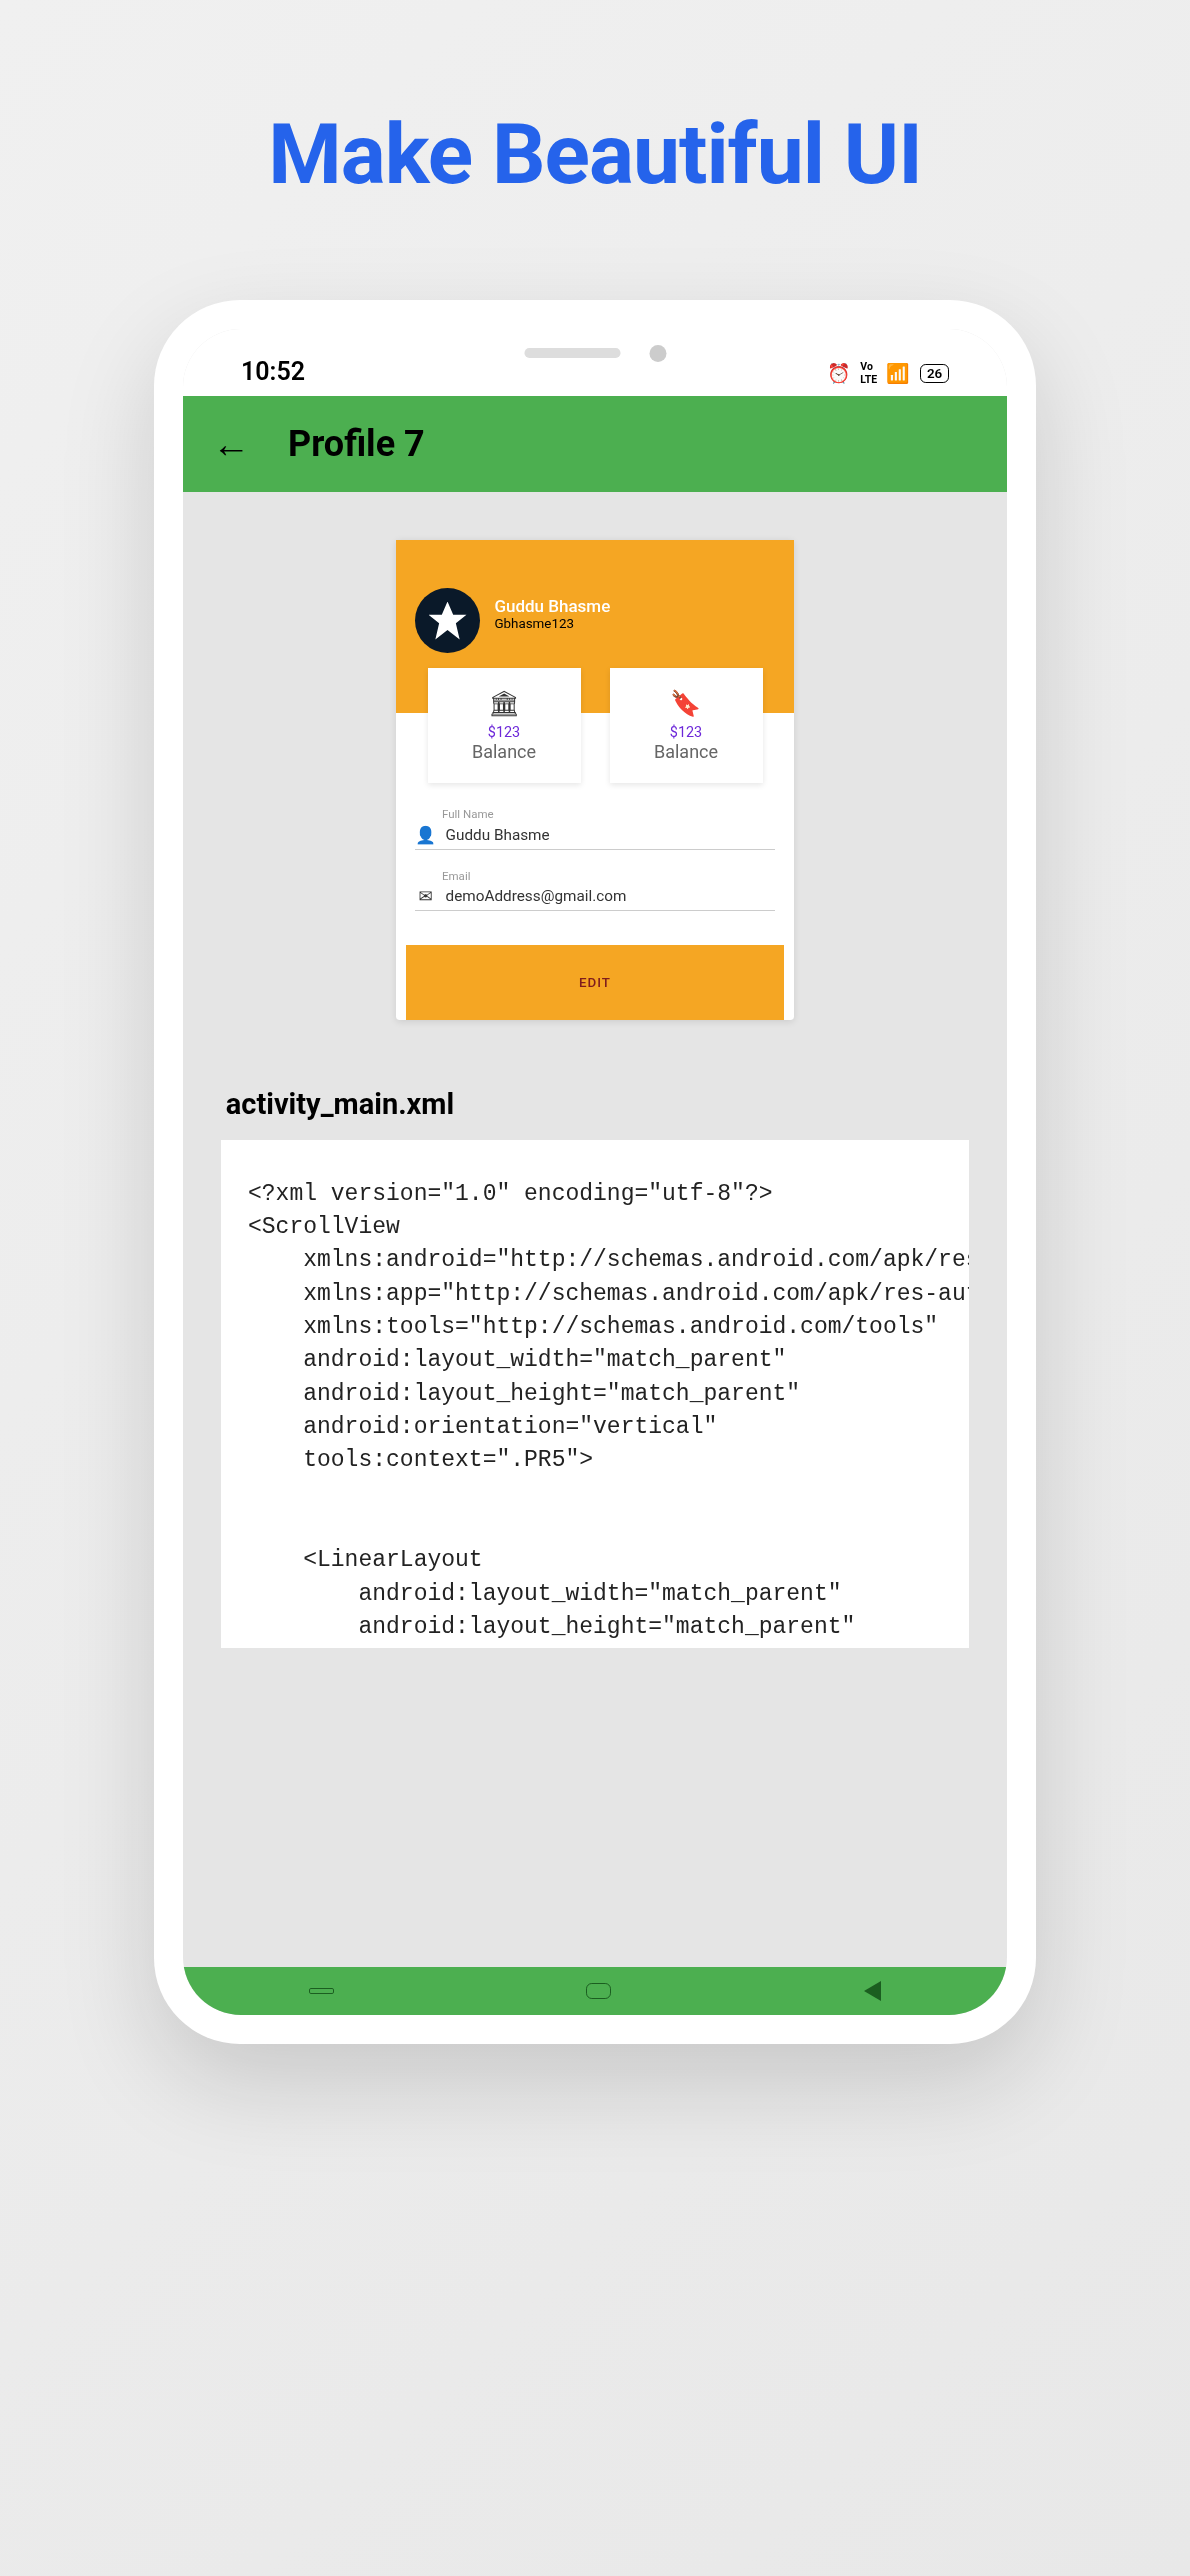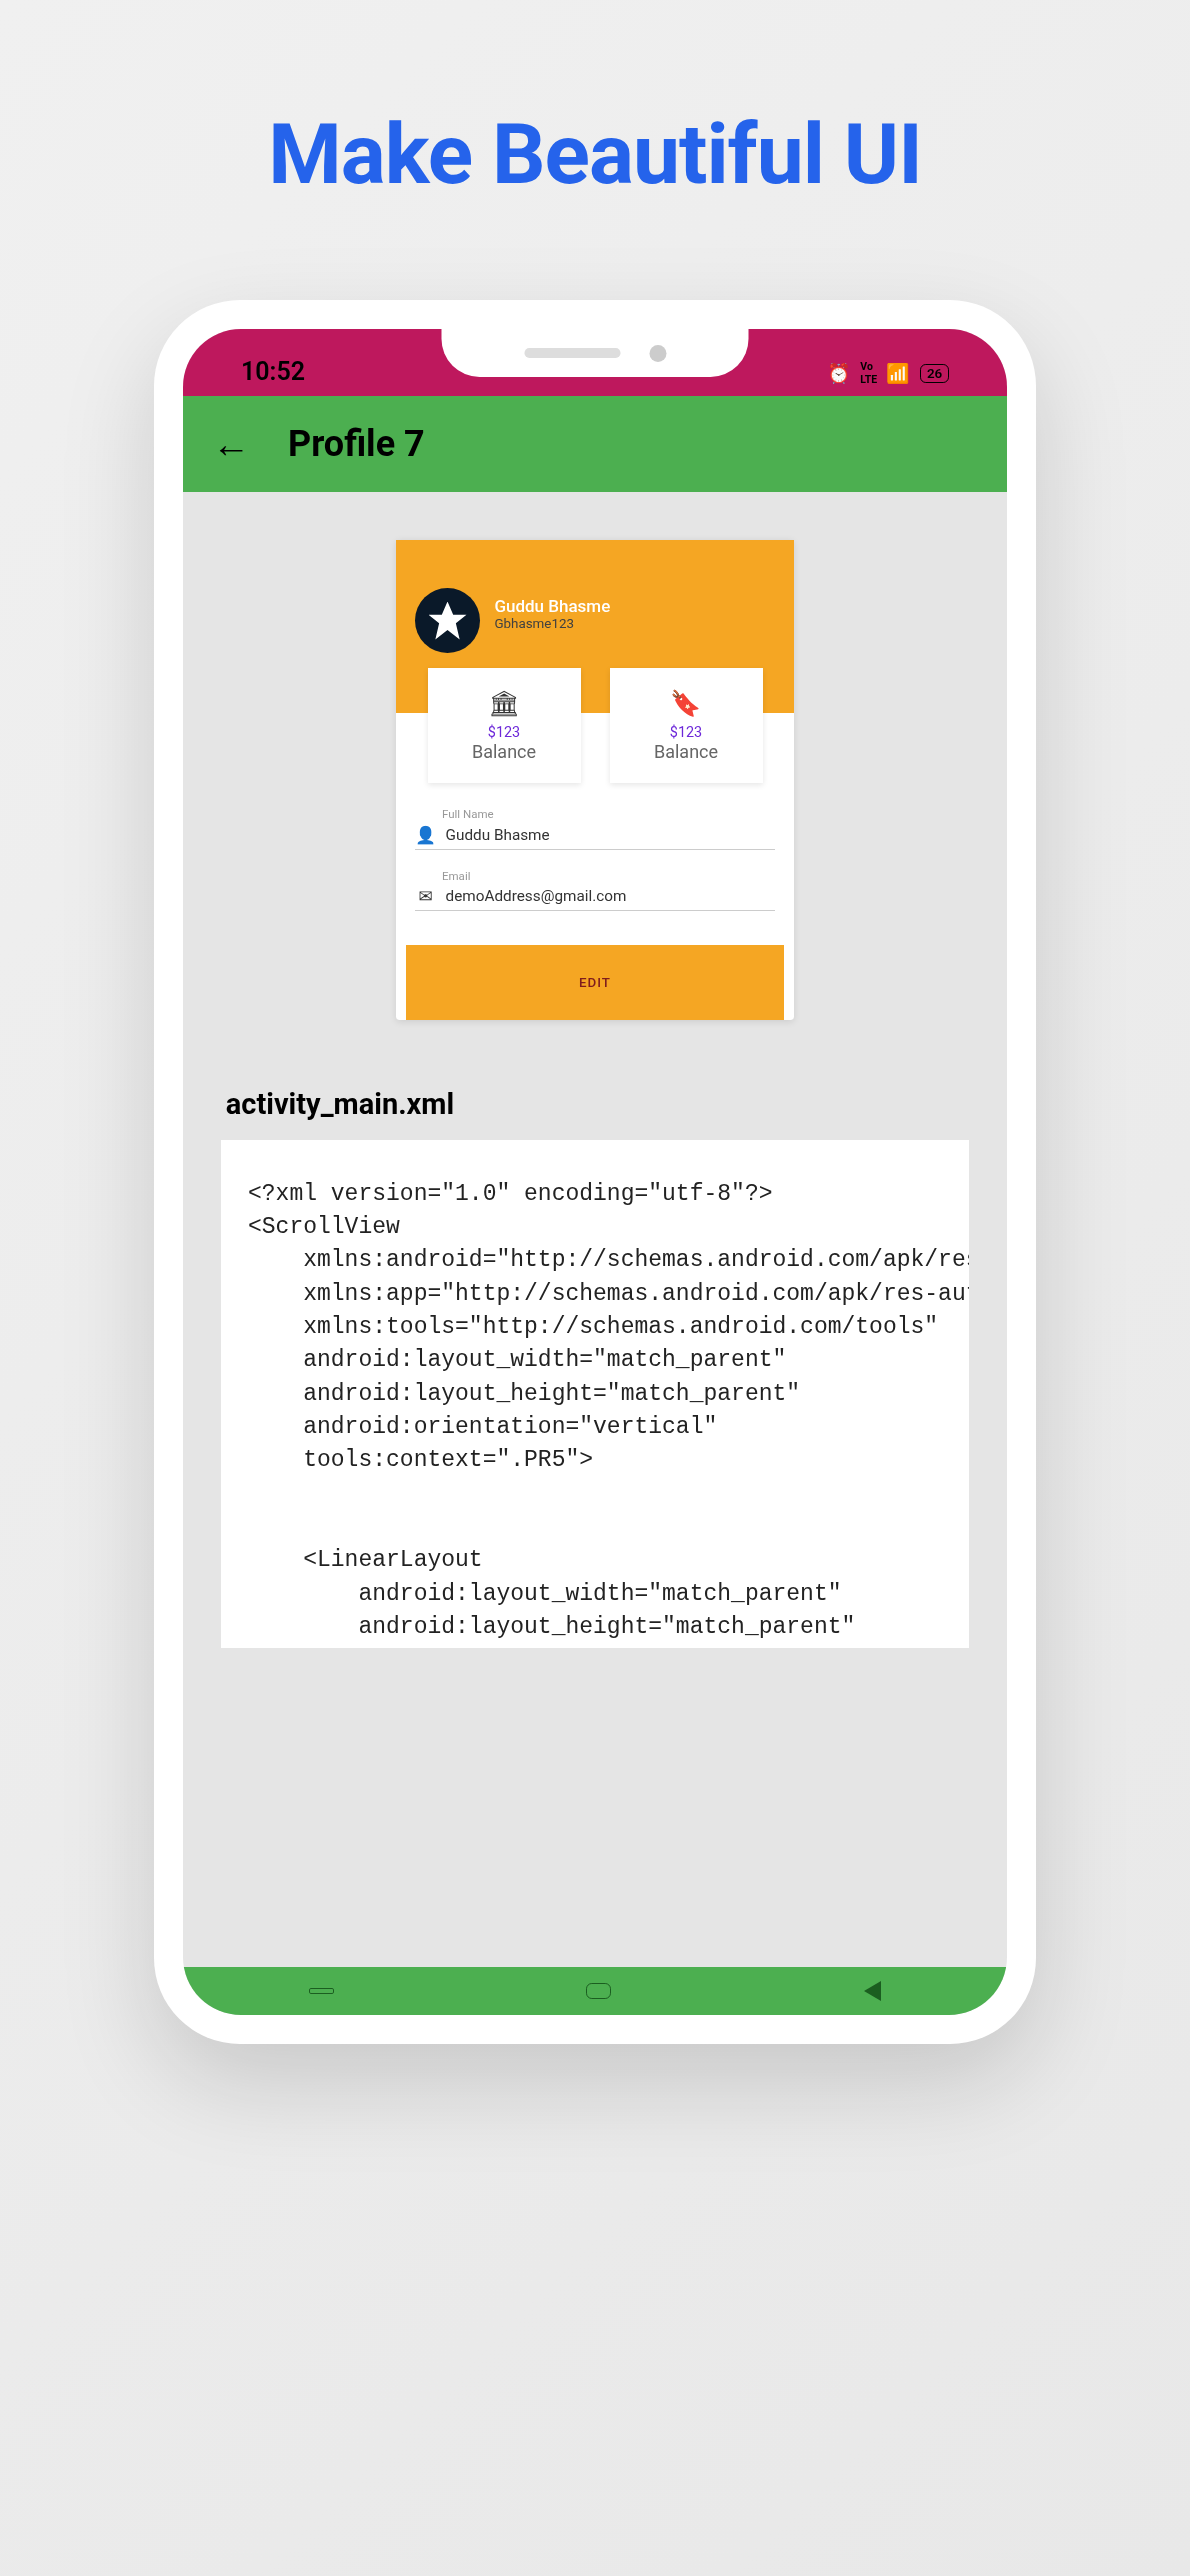--- a/index.html
+++ b/index.html
@@ -58,21 +58,21 @@
   border-radius: 4.8px;
   margin-right: 29px;
 }
 .notch-cam {
   width: 17px;
   height: 17px;
   background: #ccc;
   border-radius: 50%;
 }
 .status-bar {
-  background: #be185d;
+  background: #ffffff;
   height: 67px;
   display: flex;
   align-items: flex-end;
   justify-content: space-between;
   padding: 0 58px 9.6px;
   color: #000;
   font-size: 25px;
   font-weight: 600;
 }
 .status-right {
@@ -137,21 +137,21 @@
 }
 .profile-info {
   padding-top: 7.7px;
 }
 .profile-name {
   color: #fff;
   font-size: 17px;
   font-weight: 500;
 }
 .profile-username {
-  color: #404040;
+  color: #000000;
   font-size: 13.4px;
 }
 .stat-cards {
   display: flex;
   gap: 29px;
   justify-content: center;
   margin-top: -45px;
   padding: 0 14.4px;
 }
 .stat-card {

